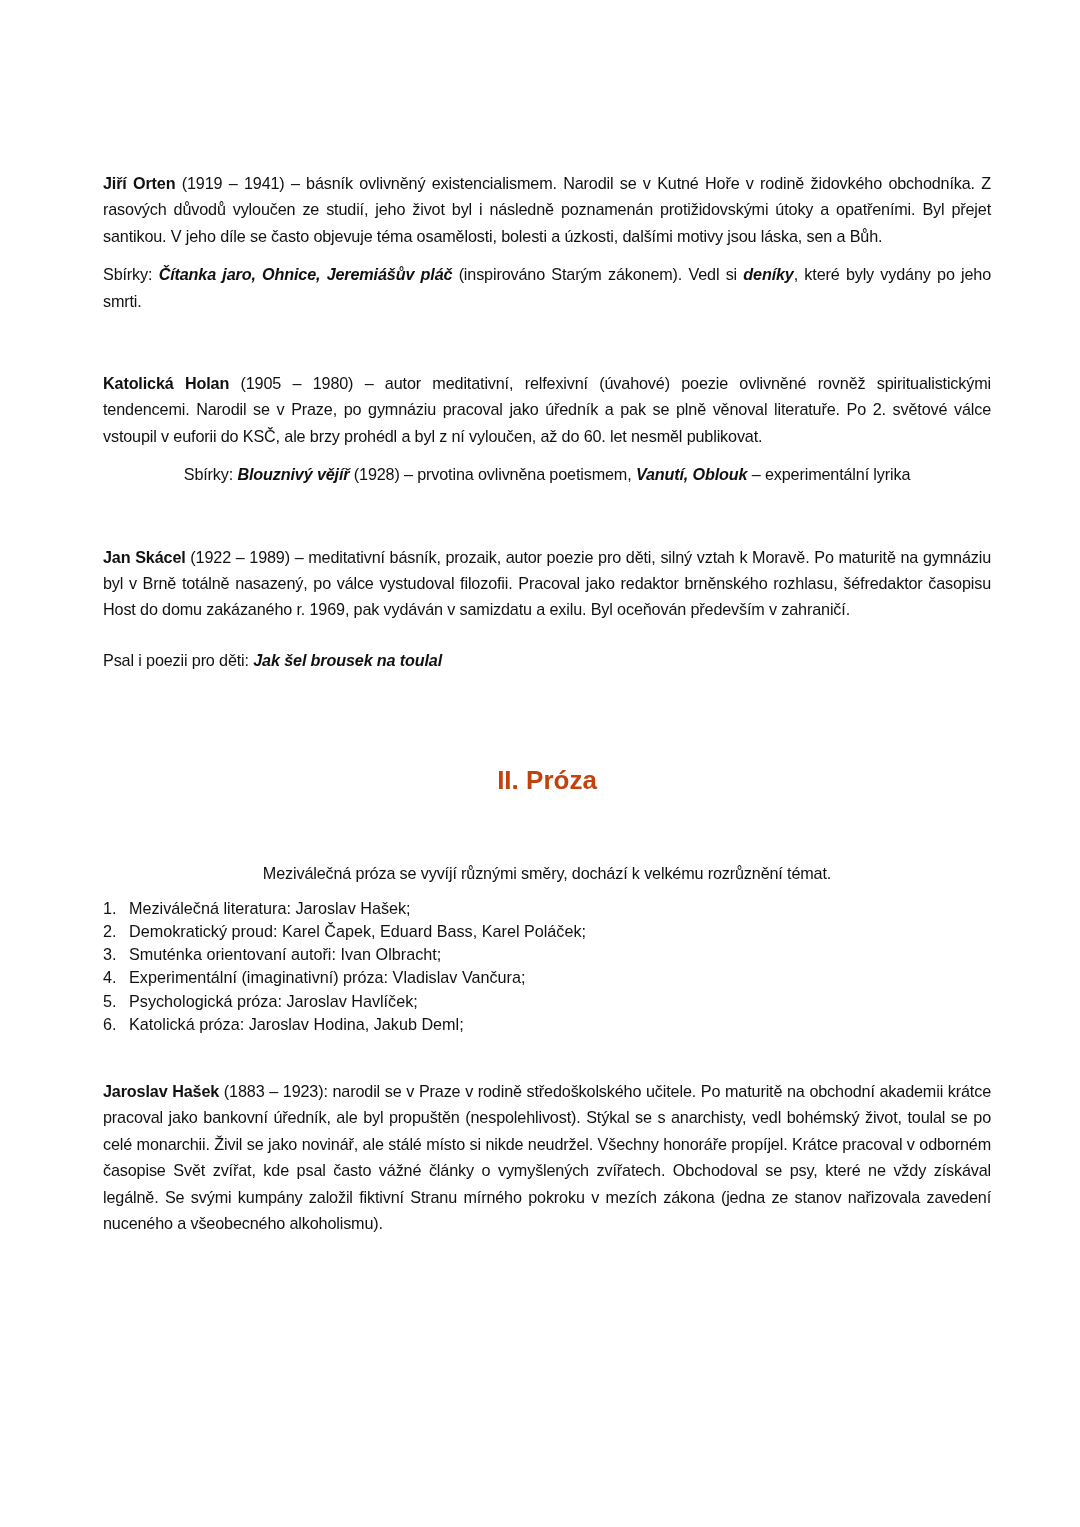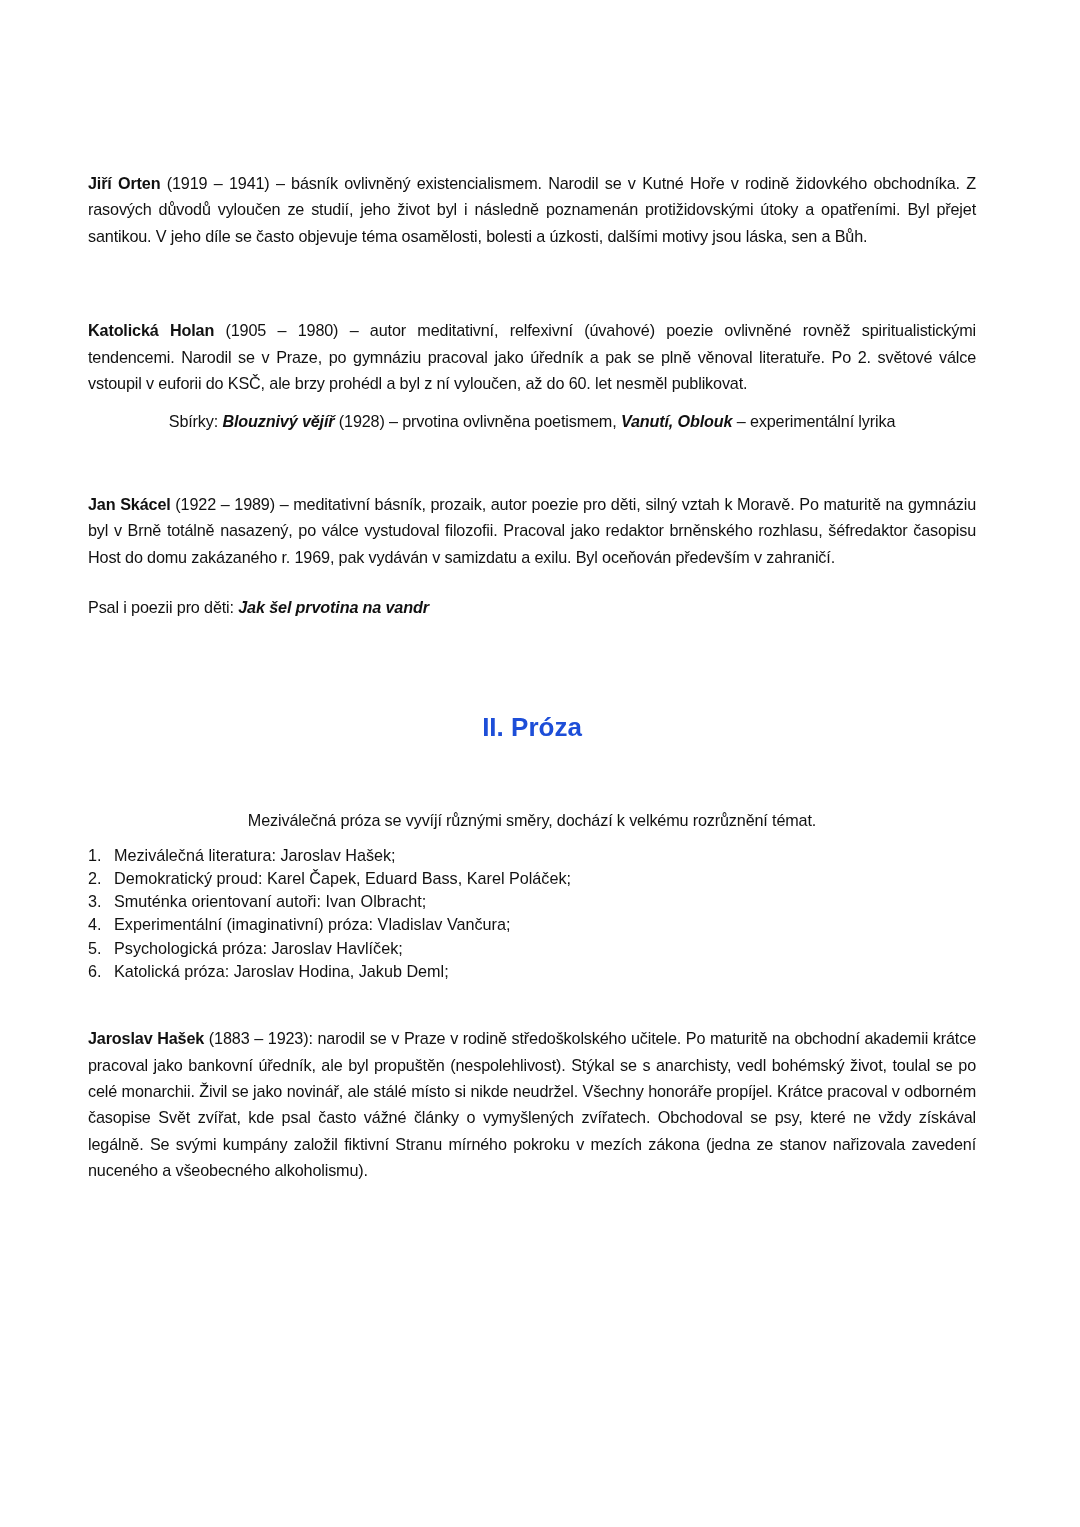--- a/index.html
+++ b/index.html
@@ -1,59 +1,60 @@
 <!DOCTYPE html>
 <html><head>
 <meta charset="utf-8">
 <style>
   html, body { margin: 0; padding: 0; background: #ffffff; }
   body {
     width: 1080px; height: 1527px; position: relative; overflow: hidden;
     font-family: "Liberation Sans", sans-serif; color: #111111;
   }
-  .page { position: absolute; left: 88px; top: 170px; width: 888px; }
+  .page { position: absolute; left: 103px; top: 170px; width: 888px; }
   .para {
     font-size: 16.2px; line-height: 26.4px; text-align: justify;
     margin: 0; letter-spacing: -0.15px;
   }
   .b { font-weight: bold; }
   .bi { font-weight: bold; font-style: italic; }
   .gap-s { height: 12px; }
   .gap-l { height: 56px; }
   .heading {
     text-align: center; font-size: 26px; font-weight: bold; margin: 0;
-    color: #1d4ed8;
+    color: #c2410c;
   }
   ol.list {
     margin: 0; padding: 0; list-style: none;
     font-size: 16.2px; line-height: 23.2px;
   }
   ol.list li { display: flex; }
   ol.list li .num { width: 26px; flex: 0 0 26px; }
 </style>
 </head>
 <body>
 
 <div class="page">
 
   <p class="para"><span class="b">Jiří Orten</span><span> (1919 – 1941) – básník ovlivněný existencialismem. Narodil se v Kutné Hoře v rodině židovkého obchodníka. Z rasových důvodů vyloučen ze studií, jeho život byl i následně poznamenán protižidovskými útoky a opatřeními. Byl přejet santikou. V jeho díle se často objevuje téma osamělosti, bolesti a úzkosti, dalšími motivy jsou láska, sen a Bůh.</span></p>
   <div class="gap-s"></div>
+  <p class="para"><span>Sbírky: </span><span class="bi">Čítanka jaro, Ohnice, Jeremiášův pláč</span><span> (inspirováno Starým zákonem). Vedl si </span><span class="bi">deníky</span><span>, které byly vydány po jeho smrti.</span></p>
 
   <div class="gap-l"></div>
 
   <p class="para"><span class="b">Katolická Holan</span><span> (1905 – 1980) – autor meditativní, relfexivní (úvahové) poezie ovlivněné rovněž spiritualistickými tendencemi. Narodil se v Praze, po gymnáziu pracoval jako úředník a pak se plně věnoval literatuře. Po 2. světové válce vstoupil v euforii do KSČ, ale brzy prohédl a byl z ní vyloučen, až do 60. let nesměl publikovat.</span></p>
   <div class="gap-s"></div>
   <p class="para" style="text-align:center"><span>Sbírky: </span><span class="bi">Blouznivý vějíř</span><span> (1928) – prvotina ovlivněna poetismem, </span><span class="bi">Vanutí, Oblouk</span><span> – experimentální lyrika</span></p>
 
   <div class="gap-l"></div>
 
   <p class="para"><span class="b">Jan Skácel</span><span> (1922 – 1989) – meditativní básník, prozaik, autor poezie pro děti, silný vztah k Moravě. Po maturitě na gymnáziu byl v Brně totálně nasazený, po válce vystudoval filozofii. Pracoval jako redaktor brněnského rozhlasu, šéfredaktor časopisu Host do domu zakázaného r. 1969, pak vydáván v samizdatu a exilu. Byl oceňován především v zahraničí.</span></p>
   <div class="gap-s"></div>
   <div class="gap-s"></div>
-  <p class="para" style="text-align:left"><span>Psal i poezii pro děti: </span><span class="bi">Jak šel prvotina na vandr</span></p>
+  <p class="para" style="text-align:left"><span>Psal i poezii pro děti: </span><span class="bi">Jak šel brousek na toulal</span></p>
 
   <div style="height:92px"></div>
 
   <h2 class="heading">II. Próza</h2>
 
   <div style="height:64px"></div>
 
   <p class="para" style="text-align:center">Meziválečná próza se vyvíjí různými směry, dochází k velkému rozrůznění témat.</p>
   <div style="height:10px"></div>
 

